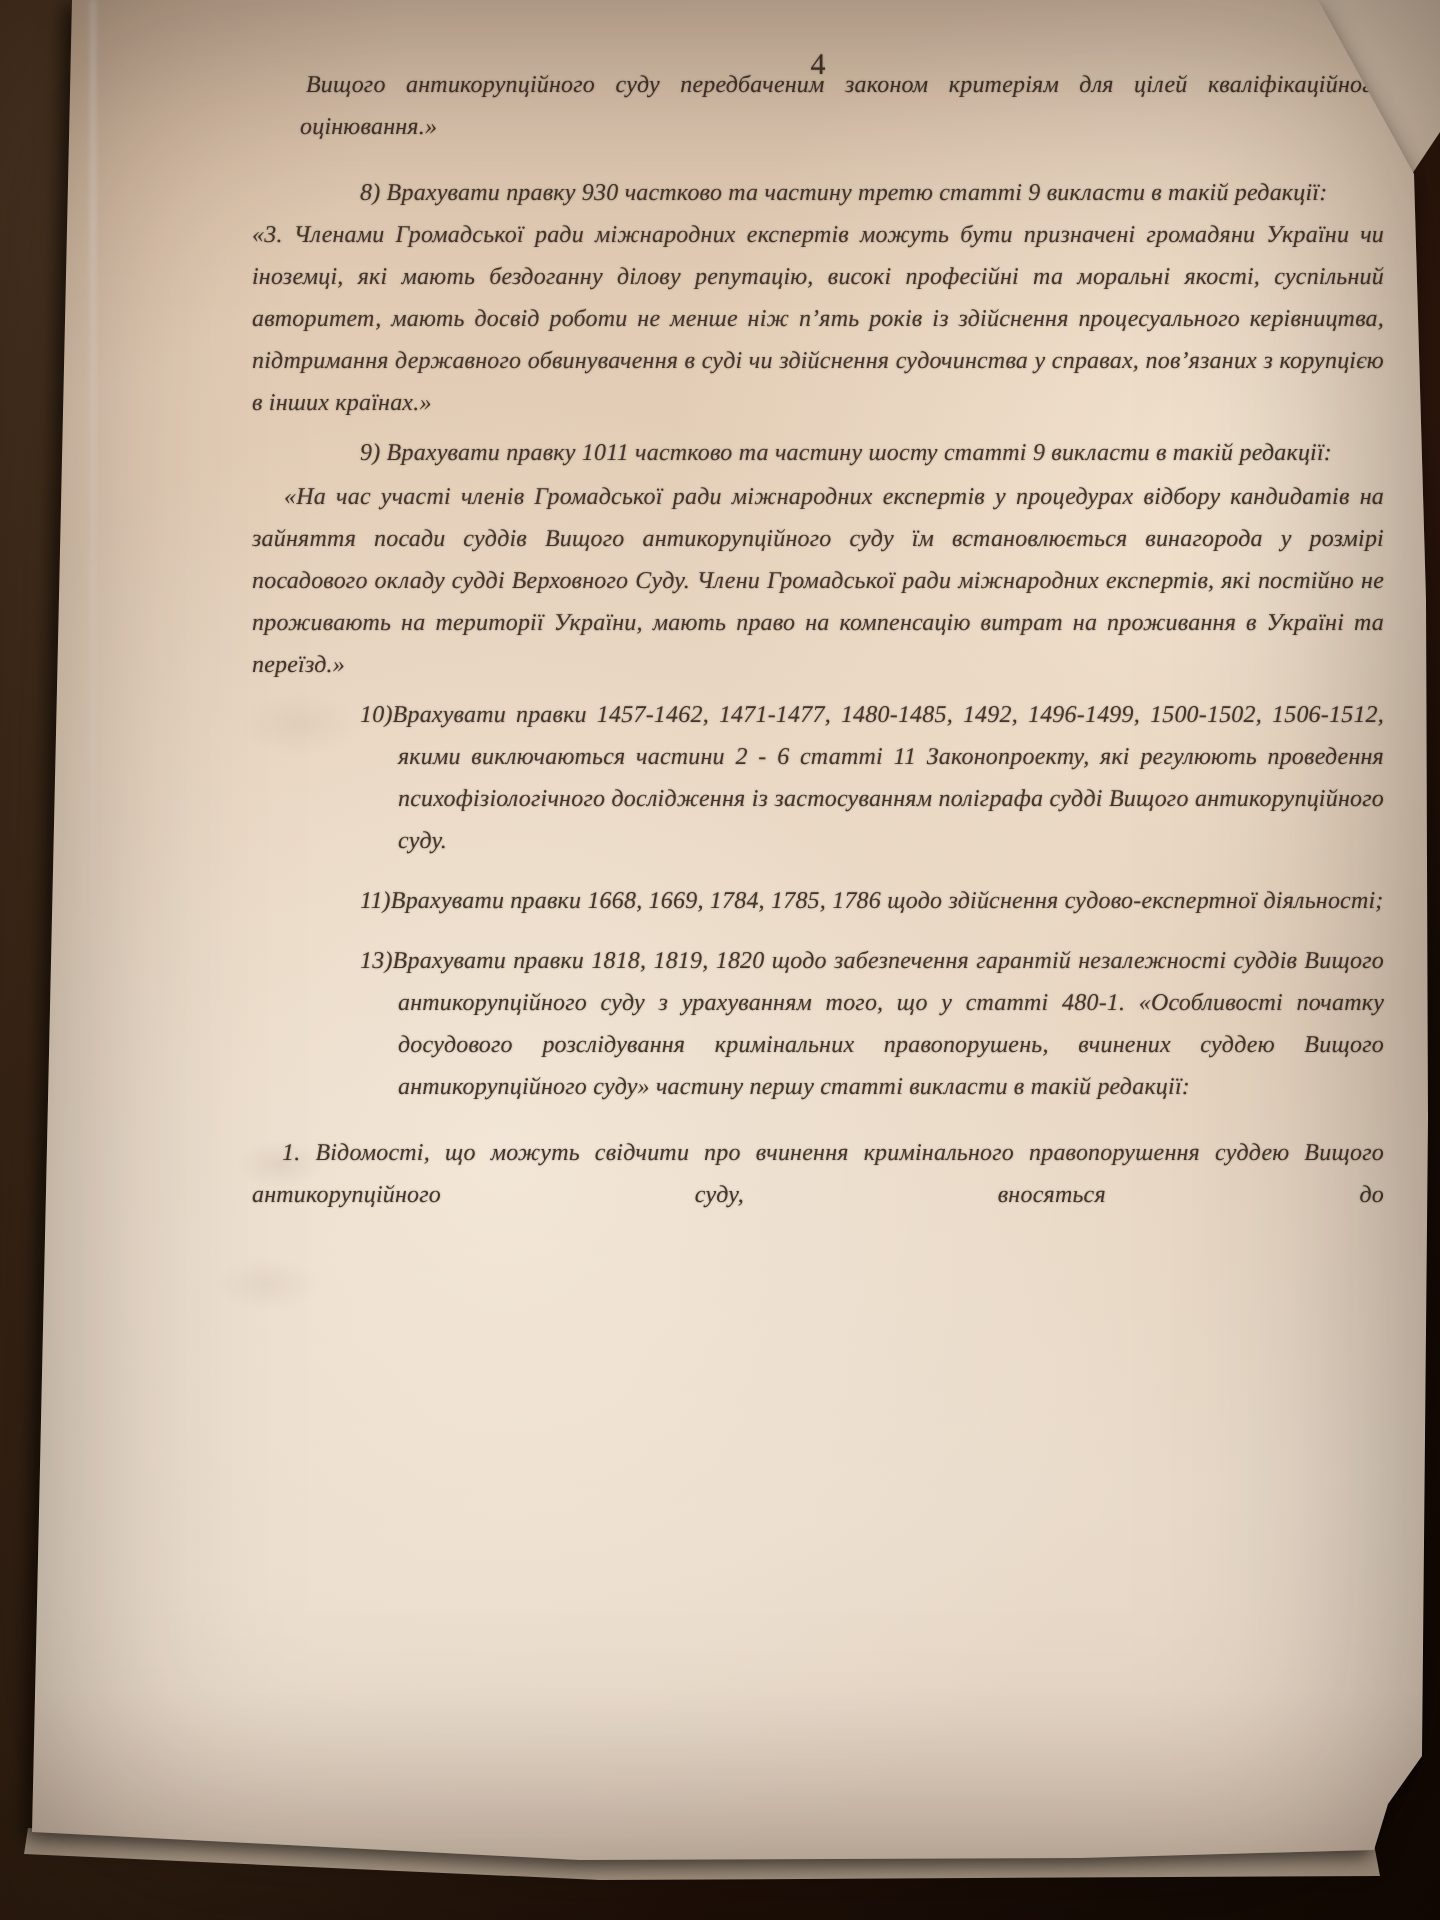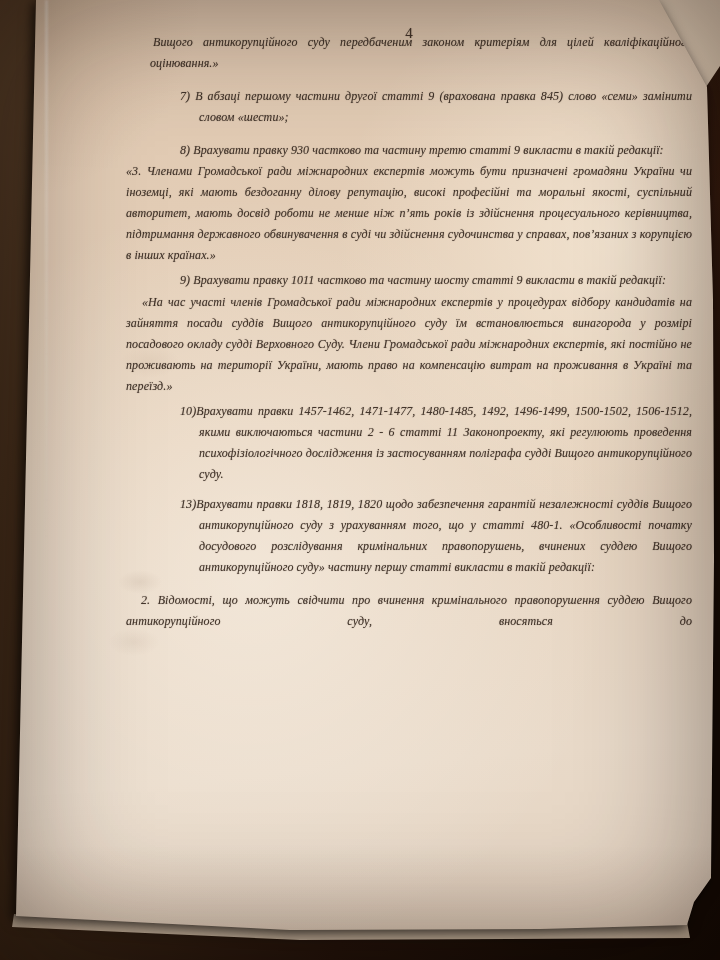--- a/index.html
+++ b/index.html
@@ -78,26 +78,26 @@
   <div class="sheet-behind"></div>
   <div class="edge-strip"></div>
 
   <div class="paper-shadow-wrap">
     <div class="paper">
       <div class="crease"></div>
       <div class="smudges"></div>
       <div class="pagenum">4</div>
       <div class="content" id="paragraphs">
           <p class="para t-cont p-0">Вищого антикорупційного суду передбаченим законом критеріям для цілей кваліфікаційного оцінювання.»</p>
-          <p class="para t-item p-1">7) В абзаці першому частини другої статті 9 (врахована правка 845) слово «семи» замінити словом «шести»;</p>
           <p class="para t-item p-2">8) Врахувати правку 930 частково та частину третю статті 9 викласти в такій редакції:</p>
           <p class="para t-quote p-3">«3. Членами Громадської ради міжнародних експертів можуть бути призначені громадяни України чи іноземці, які мають бездоганну ділову репутацію, високі професійні та моральні якості, суспільний авторитет, мають досвід роботи не менше ніж п’ять років із здійснення процесуального керівництва, підтримання державного обвинувачення в суді чи здійснення судочинства у справах, пов’язаних з корупцією в інших країнах.»</p>
           <p class="para t-item p-4">9) Врахувати правку 1011 частково та частину шосту статті 9 викласти в такій редакції:</p>
           <p class="para t-q2 p-5">«На час участі членів Громадської ради міжнародних експертів у процедурах відбору кандидатів на зайняття посади суддів Вищого антикорупційного суду їм встановлюється винагорода у розмірі посадового окладу судді Верховного Суду. Члени Громадської ради міжнародних експертів, які постійно не проживають на території України, мають право на компенсацію витрат на проживання в Україні та переїзд.»</p>
           <p class="para t-item p-6">10)Врахувати правки 1457-1462, 1471-1477, 1480-1485, 1492, 1496-1499, 1500-1502, 1506-1512, якими виключаються частини 2 - 6 статті 11 Законопроекту, які регулюють проведення психофізіологічного дослідження із застосуванням поліграфа судді Вищого антикорупційного суду.</p>
+          <p class="para t-item p-7">11)Врахувати правки 1668, 1669, 1784, 1785, 1786 щодо здійснення судово-експертної діяльності;</p>
           <p class="para t-item p-9">13)Врахувати правки 1818, 1819, 1820 щодо забезпечення гарантій незалежності суддів Вищого антикорупційного суду з урахуванням того, що у статті 480-1. «Особливості початку досудового розслідування кримінальних правопорушень, вчинених суддею Вищого антикорупційного суду» частину першу статті викласти в такій редакції:</p>
-          <p class="para t-sub p-10">2. Відомості, що можуть свідчити про вчинення кримінального правопорушення суддею Вищого антикорупційного суду, вносяться до</p>
+          <p class="para t-sub p-10">1. Відомості, що можуть свідчити про вчинення кримінального правопорушення суддею Вищого антикорупційного суду, вносяться до</p>
         </div>
     </div>
   </div>
 
   <div class="vignette"></div>
 </div>
 
 </body></html>

